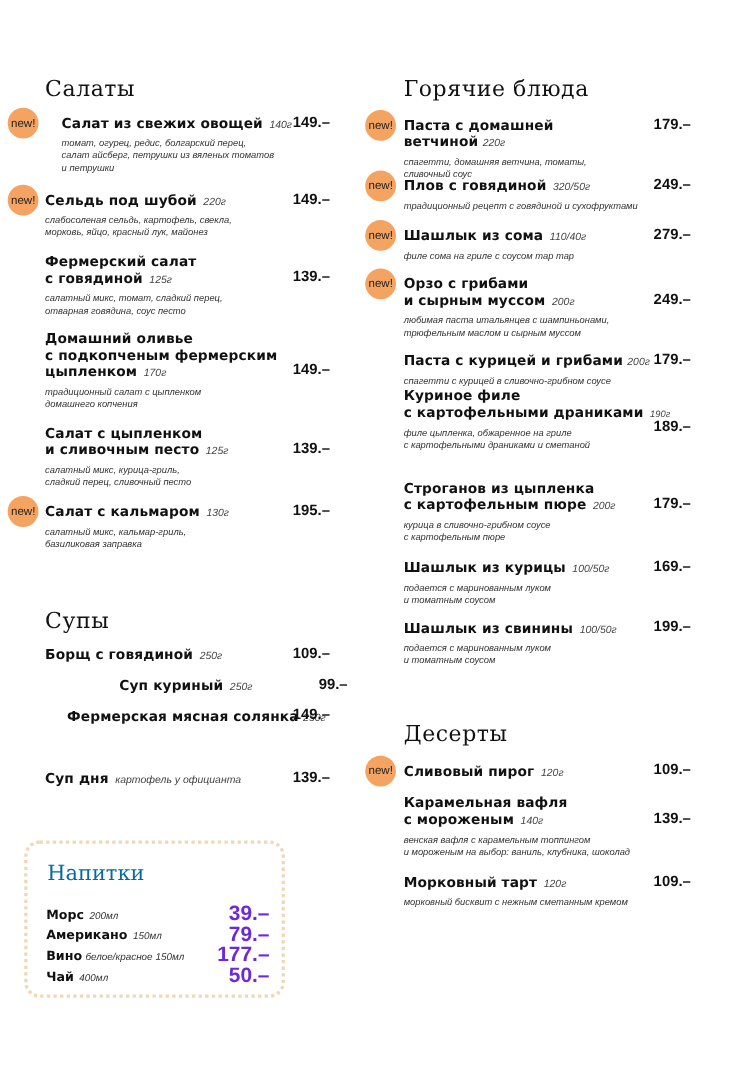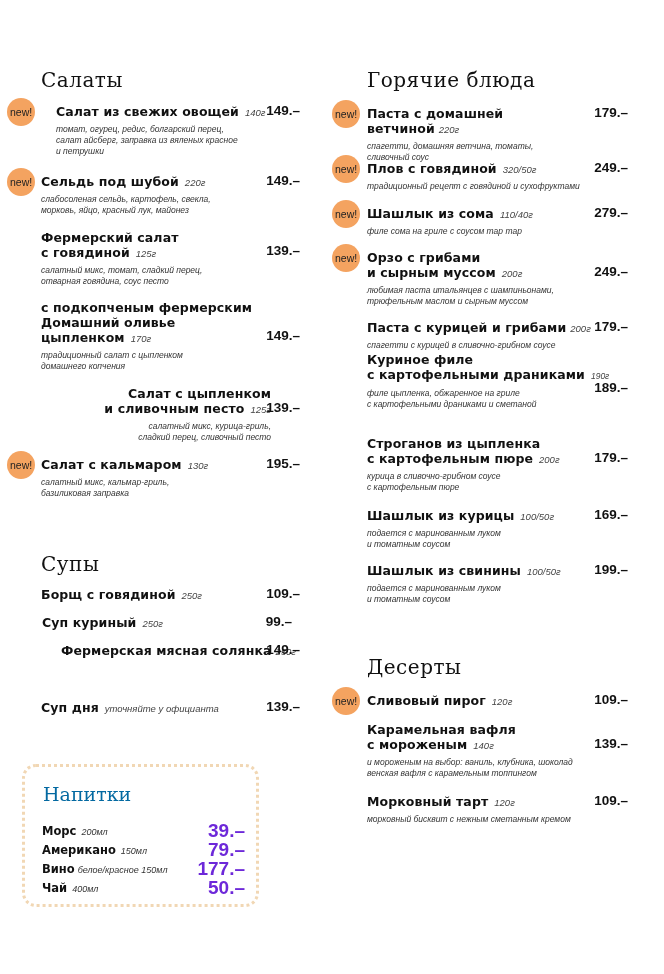--- a/index.html
+++ b/index.html
@@ -109,21 +109,21 @@
 <body>
 
 <div class="col col-left">
   <div class="section-title" style="left:41px; top:68px;">Салаты</div>
 
   <div class="badge" style="left:7px; top:98px;">new!</div>
   <div class="item" style="left:56px; top:104px; width:230px;">
     <div class="item-name"><span>Салат из свежих овощей</span><span class="item-weight">140г</span></div>
     <div class="item-desc">
       <div>томат, огурец, редис, болгарский перец,</div>
-      <div>салат айсберг, заправка из вяленых красное</div>
+      <div>салат айсберг, петрушки из вяленых томатов</div>
       <div>и петрушки</div>
     </div>
   </div>
   <div class="item-price" style="right:20px; top:103px;">149.–</div>
 
   <div class="badge" style="left:7px; top:168px;">new!</div>
   <div class="item" style="left:41px; top:174px; width:230px;">
     <div class="item-name"><span>Сельдь под шубой</span><span class="item-weight">220г</span></div>
     <div class="item-desc">
       <div>слабосоленая сельдь, картофель, свекла,</div>
@@ -139,32 +139,32 @@
     </div>
     <div class="item-desc">
       <div>салатный микс, томат, сладкий перец,</div>
       <div>отварная говядина, соус песто</div>
     </div>
   </div>
   <div class="item-price" style="right:20px; top:243px;">139.–</div>
 
   <div class="item" style="left:41px; top:300px; width:240px;">
     <div class="item-name">
+      <div>Домашний оливье</div>
       <div>с подкопченым фермерским</div>
-      <div>Домашний оливье</div>
       <div><span>цыпленком</span><span class="item-weight">170г</span></div>
     </div>
     <div class="item-desc">
       <div>традиционный салат с цыпленком</div>
       <div>домашнего копчения</div>
     </div>
   </div>
   <div class="item-price" style="right:20px; top:328px;">149.–</div>
 
-  <div class="item" style="left:41px; top:386px; width:230px;text-align:right;">
+  <div class="item" style="left:41px; top:386px; width:230px;">
     <div class="item-name">
       <div>Салат с цыпленком</div>
       <div><span>и сливочным песто</span><span class="item-weight">125г</span></div>
     </div>
     <div class="item-desc">
       <div>салатный микс, курица-гриль,</div>
       <div>сладкий перец, сливочный песто</div>
     </div>
   </div>
   <div class="item-price" style="right:20px; top:400px;">139.–</div>
@@ -179,32 +179,32 @@
   </div>
   <div class="item-price" style="right:20px; top:456px;">195.–</div>
 
   <div class="section-title" style="left:41px; top:552px;">Супы</div>
 
   <div class="item" style="left:41px; top:587px; width:230px;">
     <div class="item-name"><span>Борщ с говядиной</span><span class="item-weight">250г</span></div>
   </div>
   <div class="item-price" style="right:20px; top:586px;">109.–</div>
 
-  <div class="item" style="left:42px; top:615px; width:230px;">
+  <div class="item" style="left:54px; top:615px; width:230px;text-align:center;">
     <div class="item-name"><span>Суп куриный</span><span class="item-weight">250г</span></div>
   </div>
-  <div class="item-price" style="right:28px; top:614px;">99.–</div>
+  <div class="item-price" style="right:4px; top:614px;">99.–</div>
 
   <div class="item" style="left:41px; top:643px; width:240px;margin-left:20px;">
     <div class="item-name"><span>Фермерская мясная солянка</span><span class="item-weight" style="margin-left:4px;">250г</span></div>
   </div>
   <div class="item-price" style="right:20px; top:642px;">149.–</div>
 
   <div class="item" style="left:41px; top:700px; width:230px;">
-    <div class="item-name"><span>Суп дня</span><span class="item-weight">уточняйте у официанта</span></div>
+    <div class="item-name"><span>Суп дня</span><span class="item-weight">картофель у официанта</span></div>
   </div>
   <div class="item-price" style="right:20px; top:699px;">139.–</div>
 </div>
 
 <div class="drinks-box">
   <div class="drinks-title">Напитки</div>
   <div class="drink-row" style="top:53px;">
     <span class="drink-name">Морс</span><span class="drink-vol">200мл</span>
     <span class="drink-price">39.–</span>
   </div>
@@ -323,22 +323,22 @@
     <div class="item-name"><span>Сливовый пирог</span><span class="item-weight">120г</span></div>
   </div>
   <div class="item-price" style="right:36px; top:692px;">109.–</div>
 
   <div class="item" style="left:42px; top:722px; width:270px;">
     <div class="item-name">
       <div>Карамельная вафля</div>
       <div><span>с мороженым</span><span class="item-weight">140г</span></div>
     </div>
     <div class="item-desc">
+      <div>венская вафля с карамельным топпингом</div>
       <div>и мороженым на выбор: ваниль, клубника, шоколад</div>
-      <div>венская вафля с карамельным топпингом</div>
     </div>
   </div>
   <div class="item-price" style="right:36px; top:736px;">139.–</div>
 
   <div class="item" style="left:42px; top:794px; width:260px;">
     <div class="item-name"><span>Морковный тарт</span><span class="item-weight">120г</span></div>
     <div class="item-desc">
       <div>морковный бисквит с нежным сметанным кремом</div>
     </div>
   </div>

